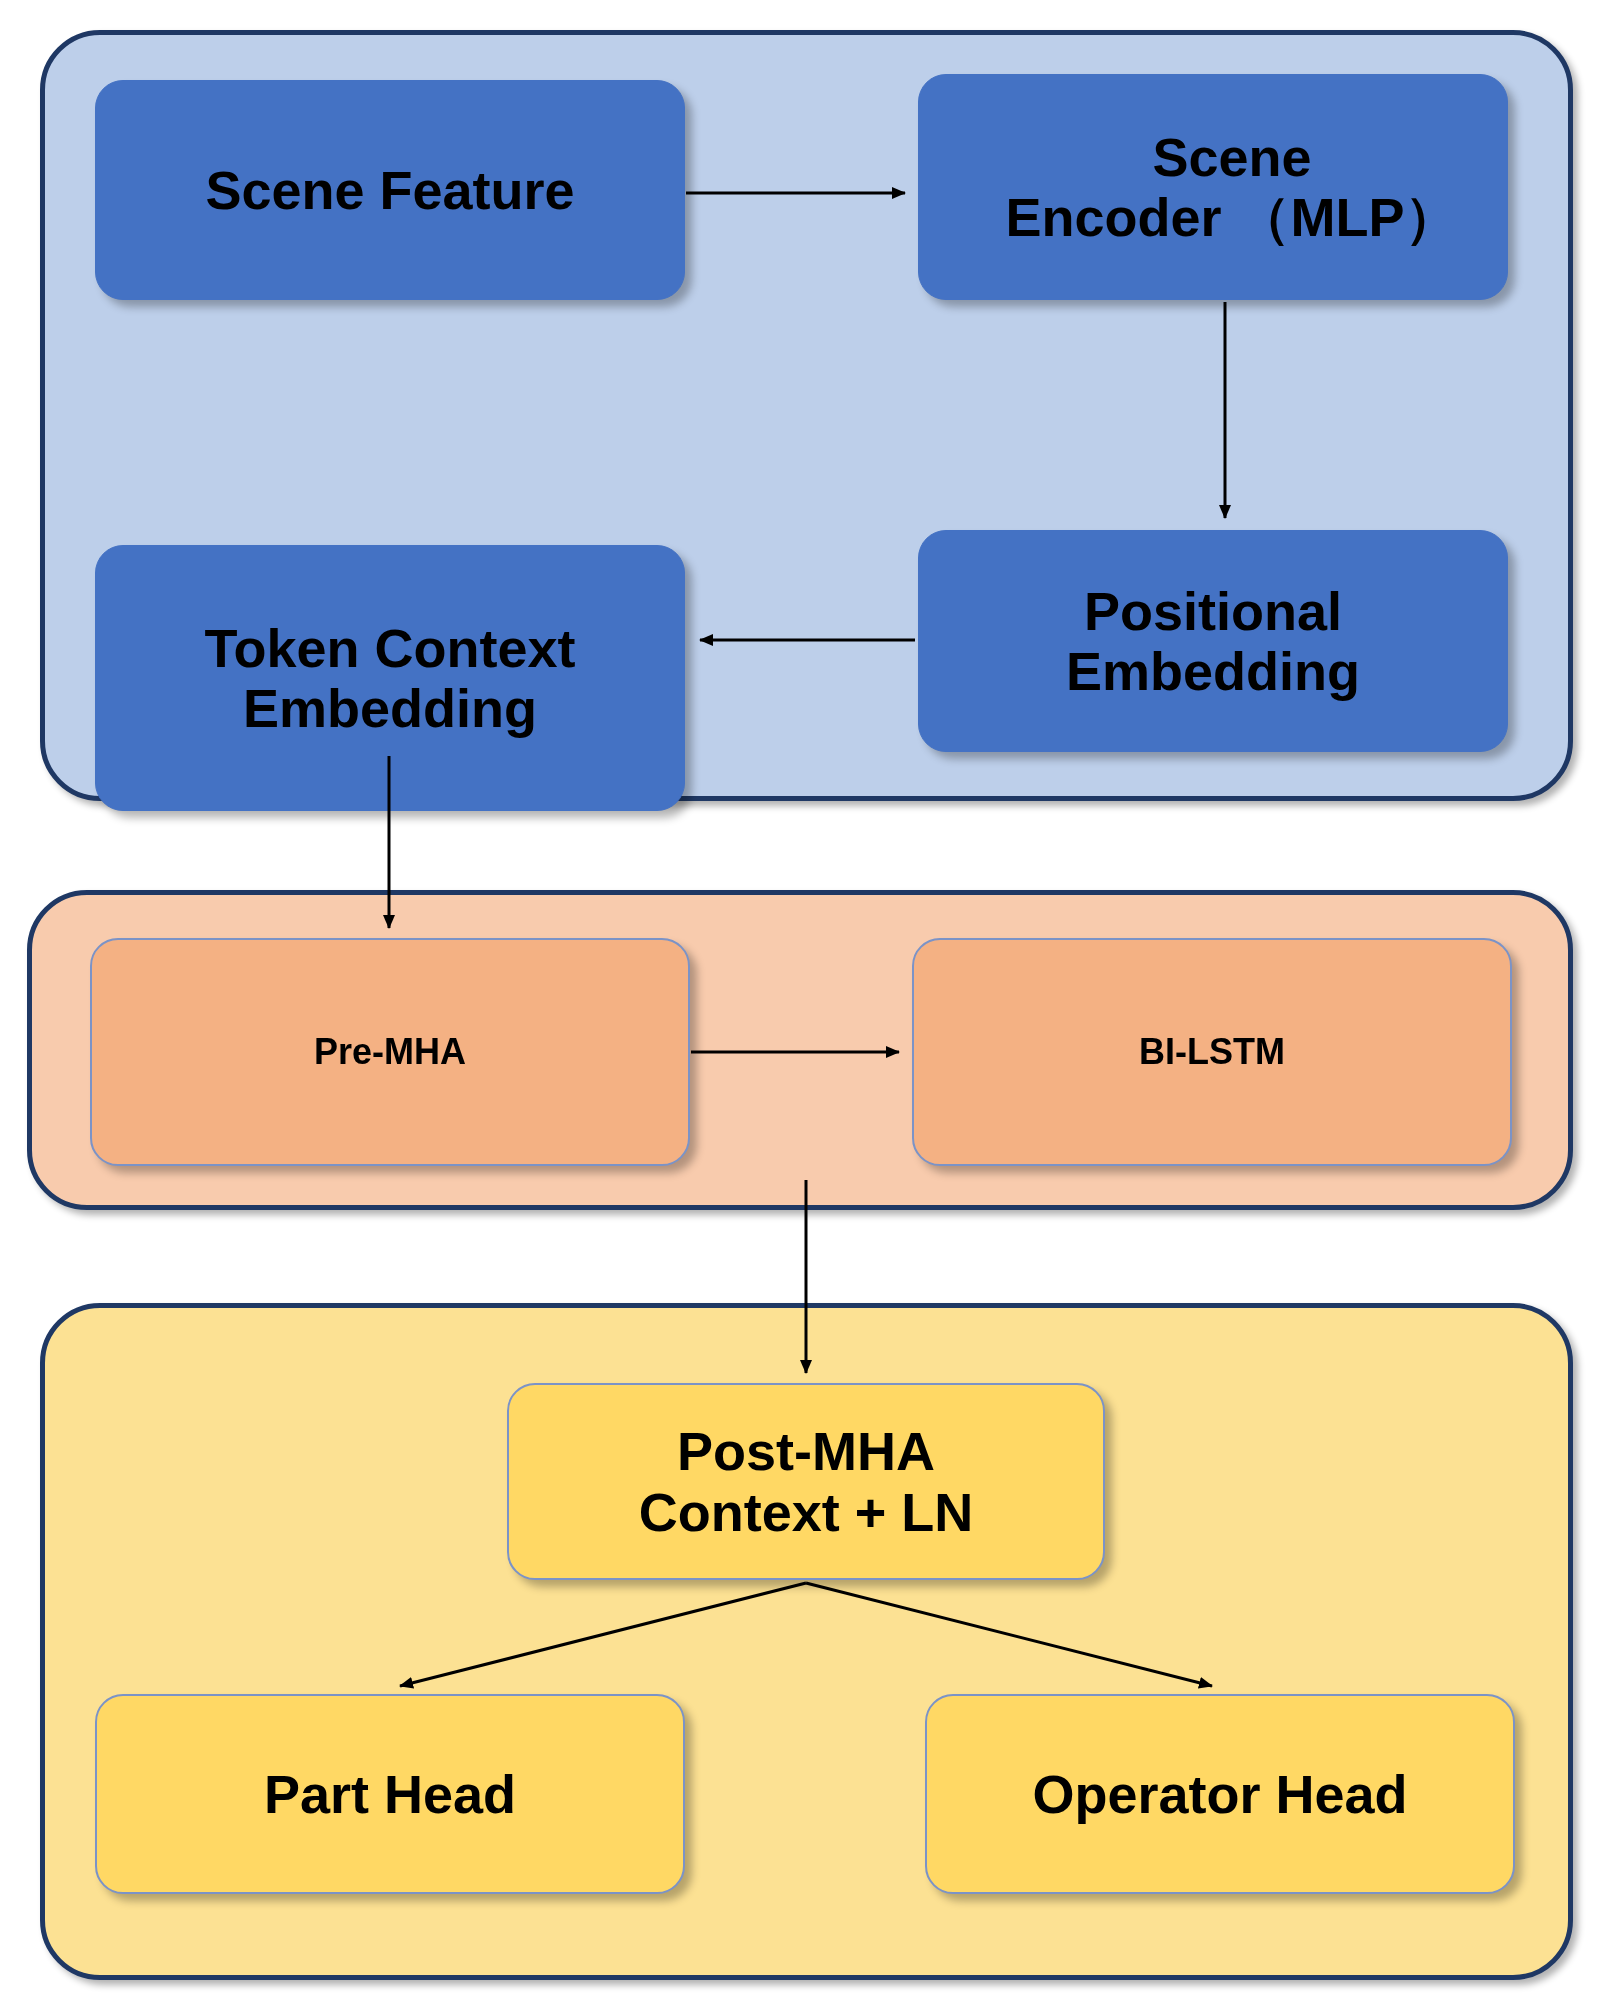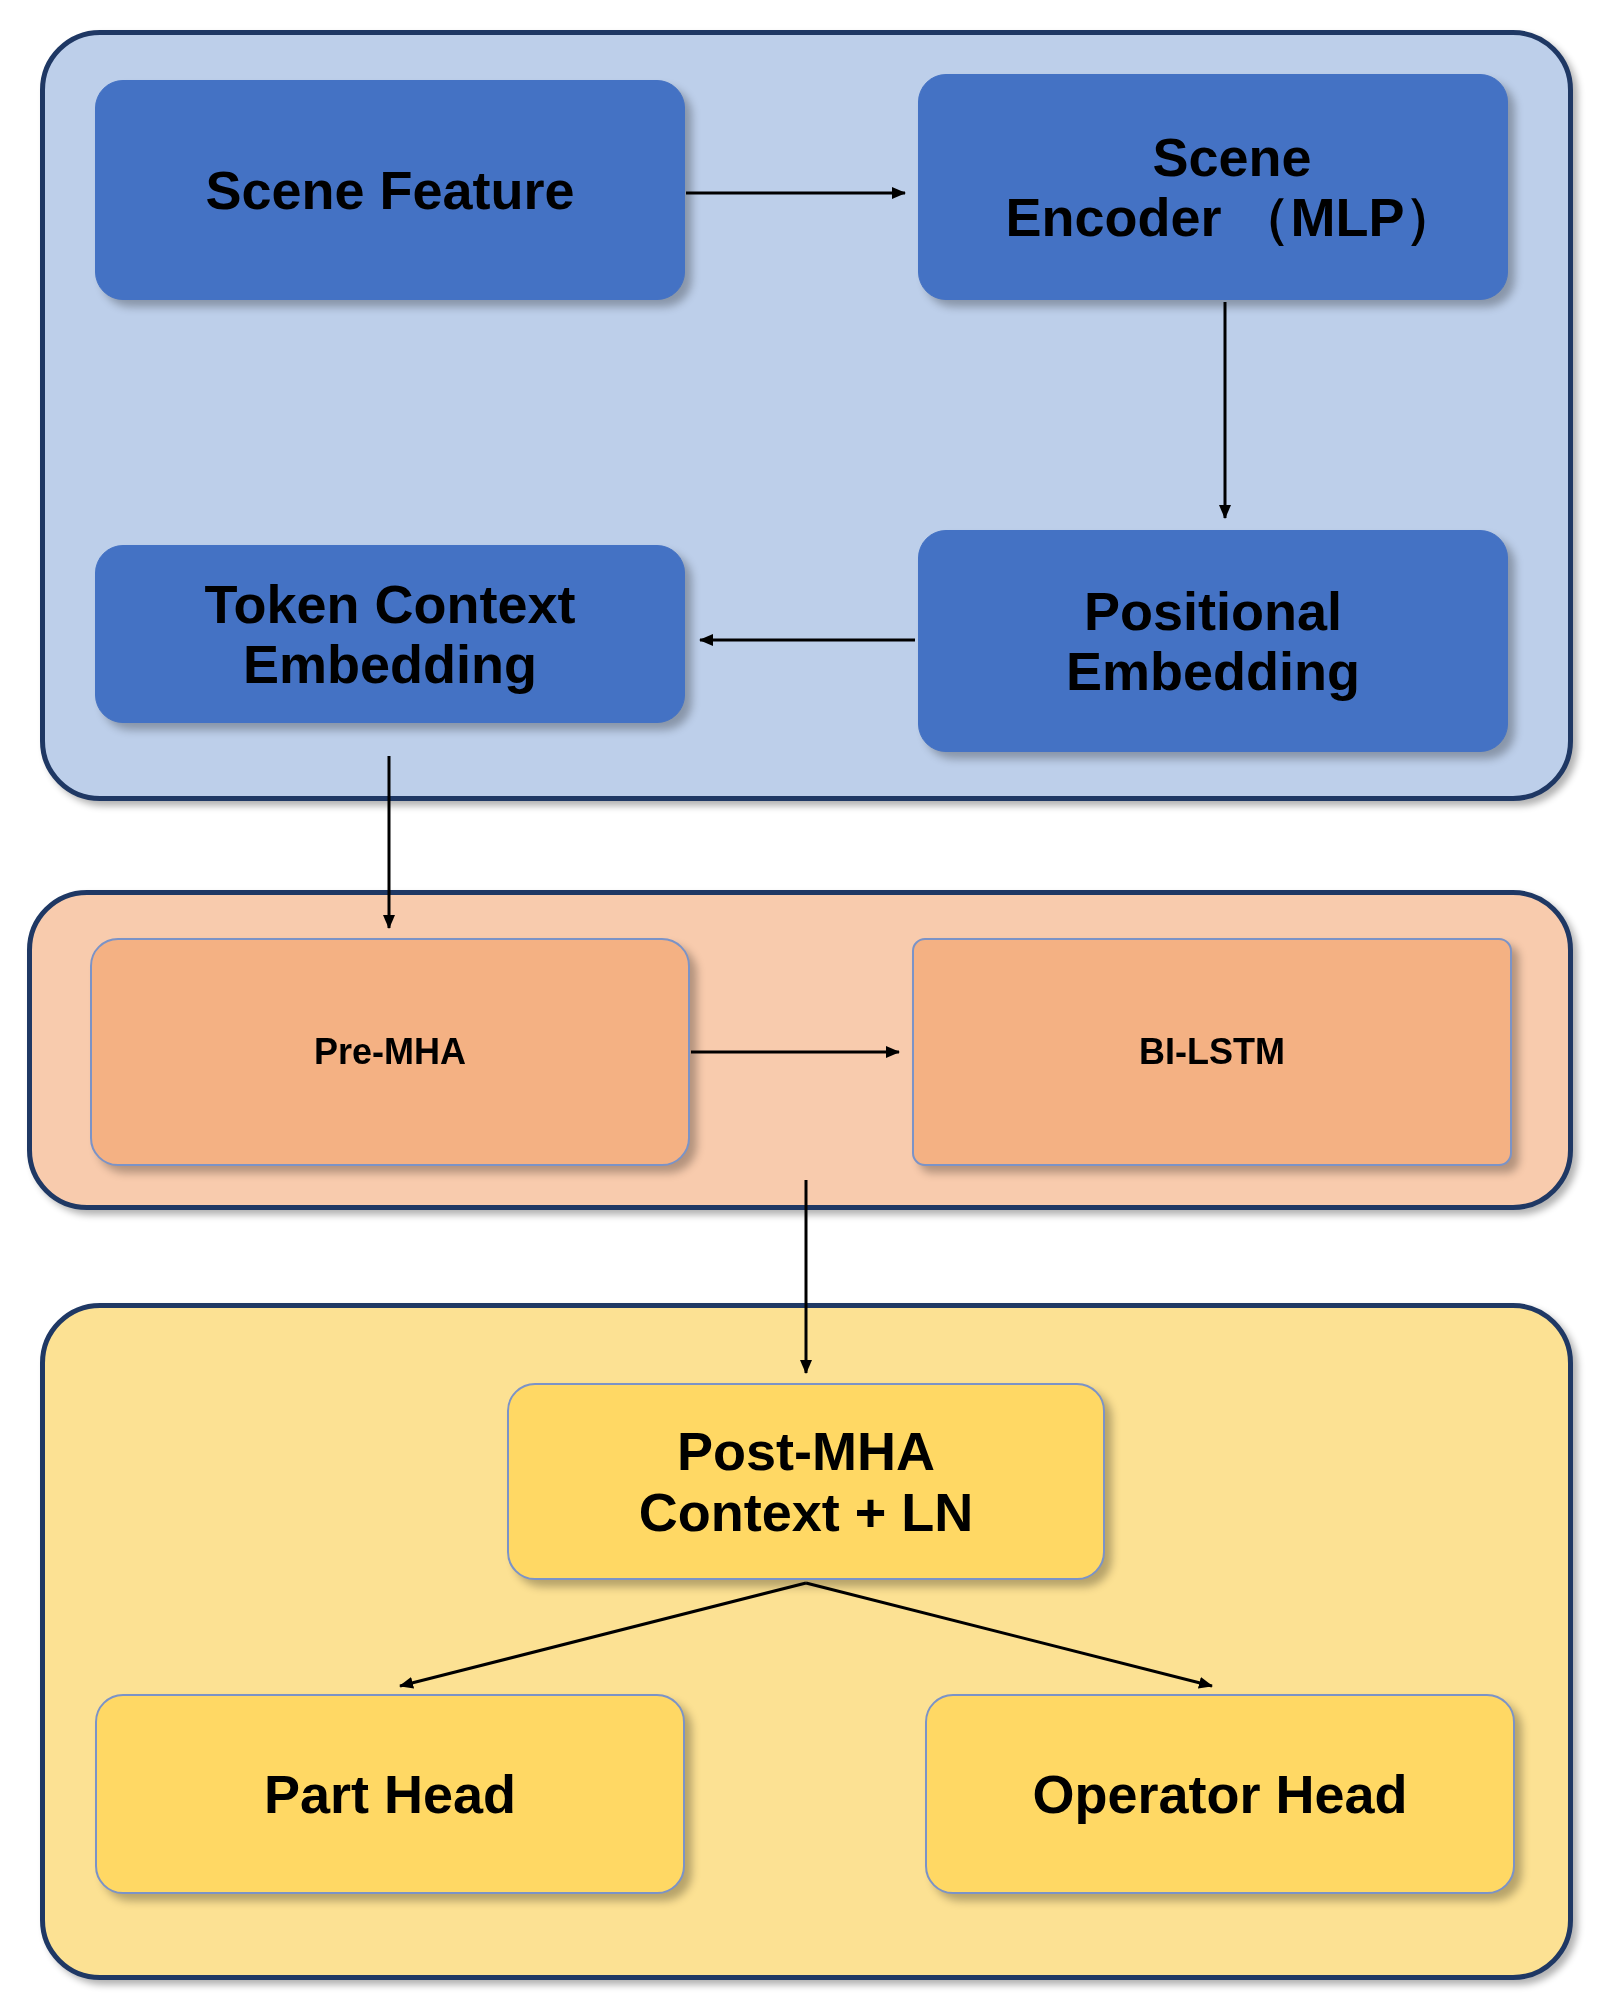--- a/index.html
+++ b/index.html
@@ -82,28 +82,28 @@
   <div class="group group-blue" style="left:40px; top:30px; width:1533px; height:771px;"></div>
 
   <div class="node node-blue" style="left:95px; top:80px; width:590px; height:220px;">Scene Feature</div>
 
   <div class="node node-blue" style="left:918px; top:74px; width:590px; height:226px;padding-left:48px;">Scene
 Encoder （MLP）</div>
 
   <div class="node node-blue" style="left:918px; top:530px; width:590px; height:222px;">Positional
 Embedding</div>
 
-  <div class="node node-blue" style="left:95px; top:545px; width:590px; height:178px;">Token Context
+  <div class="node node-blue" style="left:95px; top:545px; width:590px; height:266px;">Token Context
 Embedding</div>
 
   <div class="group group-orange" style="left:27px; top:890px; width:1546px; height:320px;"></div>
 
   <div class="node node-orange" style="left:90px; top:938px; width:600px; height:228px;">Pre-MHA</div>
 
-  <div class="node node-orange" style="left:912px; top:938px; width:600px; height:228px;border-radius:13px;">BI-LSTM</div>
+  <div class="node node-orange" style="left:912px; top:938px; width:600px; height:228px;">BI-LSTM</div>
 
   <div class="group group-yellow" style="left:40px; top:1303px; width:1533px; height:677px;"></div>
 
   <div class="node node-yellow" style="left:507px; top:1383px; width:598px; height:197px;">Post-MHA
 Context + LN</div>
 
   <div class="node node-yellow" style="left:925px; top:1694px; width:590px; height:200px;">Operator Head</div>
 
   <div class="node node-yellow" style="left:95px; top:1694px; width:590px; height:200px;">Part Head</div>
 

